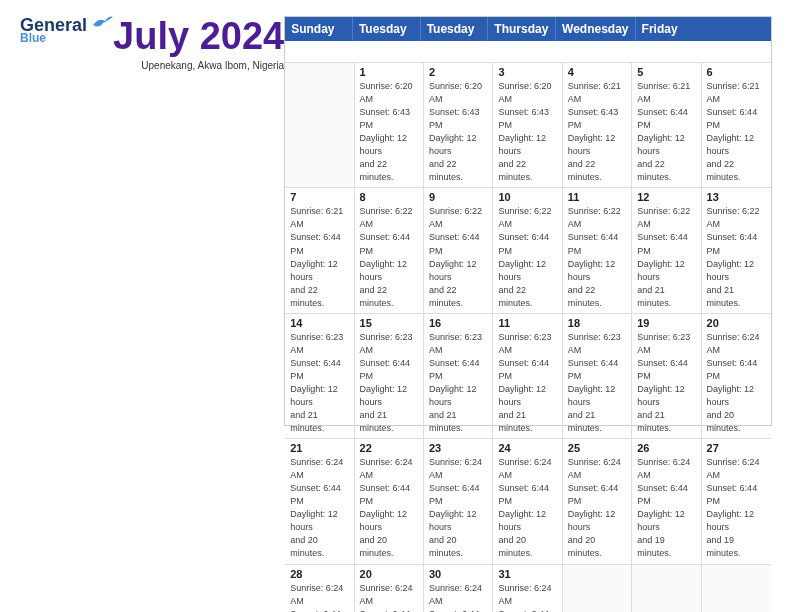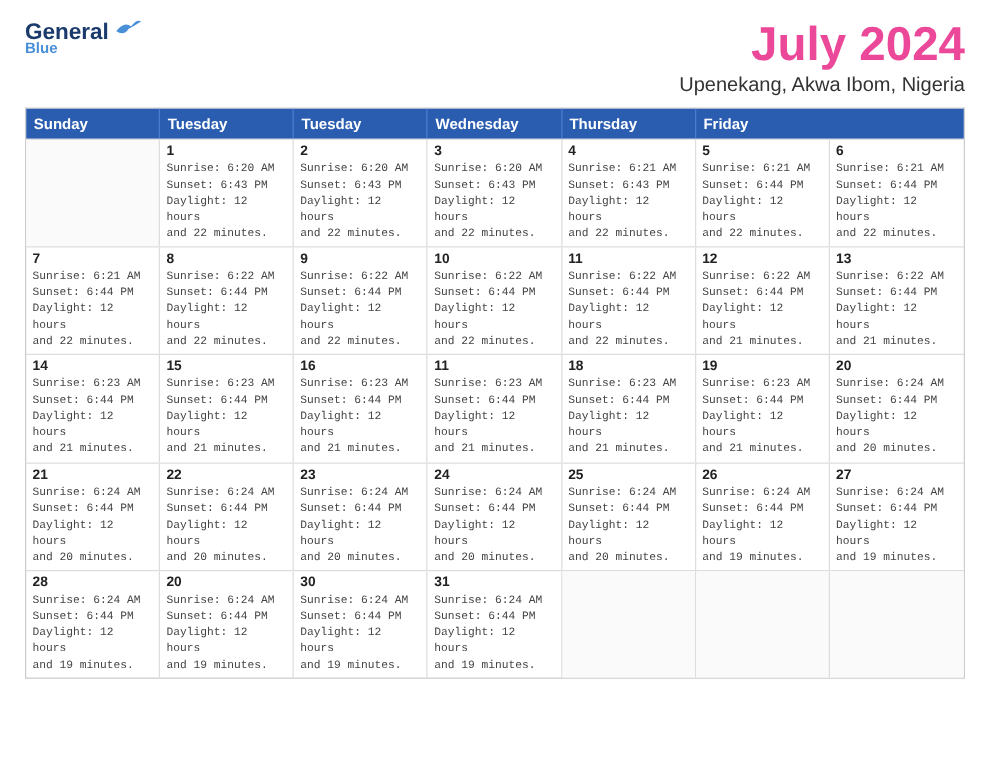--- a/index.html
+++ b/index.html
@@ -8,21 +8,21 @@
       background: #fff;
       width: 792px;
       height: 612px;
       overflow: hidden;
     }
     .page {
       width: 792px;
       height: 436px;
       padding: 16px 20px 10px 20px;
       display: flex;
-      flex-direction: column;
+      flex-direction: row;
     }
     .header {
       display: flex;
       justify-content: space-between;
       align-items: flex-start;
       margin-bottom: 8px;
     }
     .logo {
       display: flex;
       flex-direction: column;
@@ -33,33 +33,34 @@
       font-weight: bold;
       color: #1a3a6b;
       line-height: 1.1;
     }
     .title-block {
       text-align: right;
     }
     .main-title {
       font-size: 38px;
       font-weight: bold;
-      color: #ec4899;
+      color: #4c1d95;
       line-height: 1.1;
     }
     .subtitle {
-      font-size: 16px;
+      font-size: 10px;
       color: #333;
       margin-top: 2px;
     }
     .calendar {
       flex: 1;
       display: flex;
       flex-direction: column;
       border: 1px solid #ccc;
+      gap: 21px;
     }
     .cal-header-row {
       display: grid;
       grid-template-columns: repeat(7, 1fr);
       background: #2a5db0;
     }
     .cal-header-cell {
       color: #fff;
       font-size: 12px;
       font-weight: bold;
@@ -92,21 +93,20 @@
     .day-number {
       font-size: 11px;
       font-weight: bold;
       color: #222;
       margin-bottom: 2px;
     }
     .day-info {
       font-size: 9px;
       color: #444;
       line-height: 1.45;
-      font-family: Liberation Mono, monospace;
     }
   </style>
 </head>
 <body>
 
 <div class="page">
   <div class="header">
     <div class="logo">
       <div style="display:flex;align-items:center;gap:2px;">
         <span class="logo-text">General</span>
@@ -120,22 +120,22 @@
       <div class="main-title">July 2024</div>
       <div class="subtitle">Upenekang, Akwa Ibom, Nigeria</div>
     </div>
   </div>
 
   <div class="calendar">
     <div class="cal-header-row">
     <div class="cal-header-cell">Sunday</div>
         <div class="cal-header-cell">Tuesday</div>
         <div class="cal-header-cell">Tuesday</div>
+        <div class="cal-header-cell">Thursday</div>
         <div class="cal-header-cell">Wednesday</div>
-        <div class="cal-header-cell">Thursday</div>
         <div class="cal-header-cell">Friday</div>
       </div>
     <div class="cal-body">
     <div class="cal-week">
           <div class="cal-cell empty"></div>
           <div class="cal-cell">
             <div class="day-number">1</div>
             <div class="day-info" style="white-space: pre-line;">Sunrise: 6:20 AM
 Sunset: 6:43 PM
 Daylight: 12 hours

